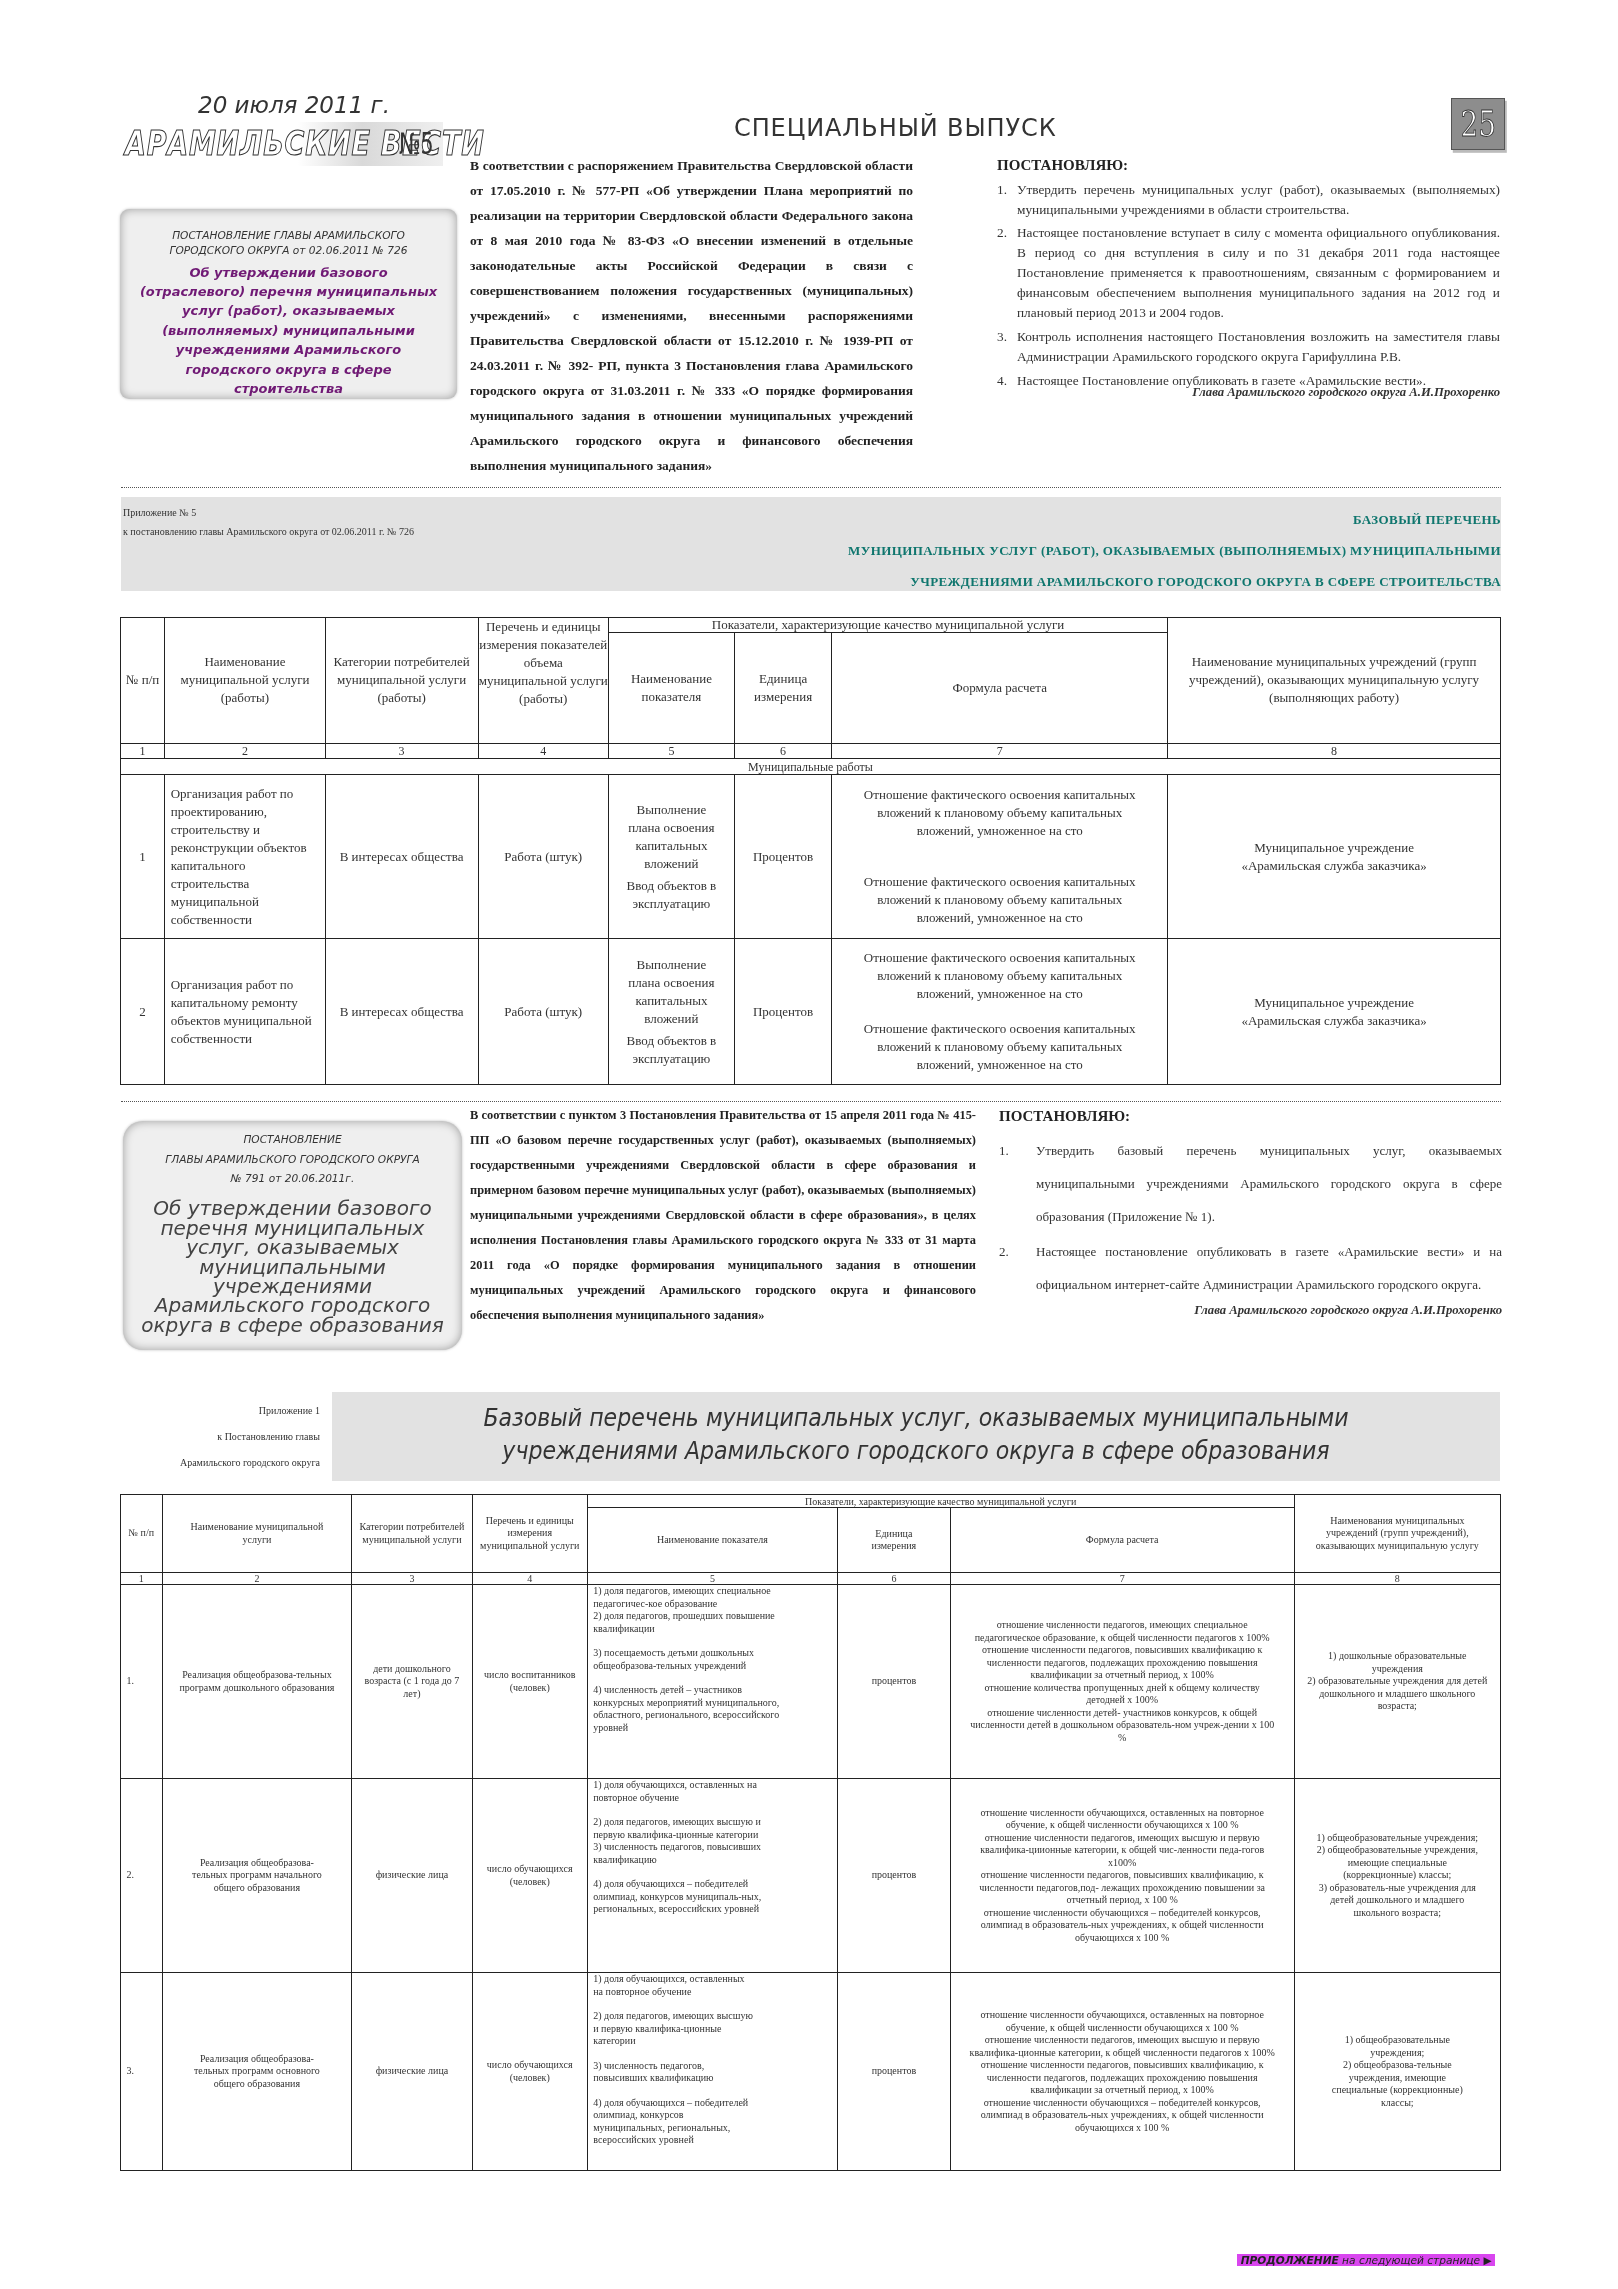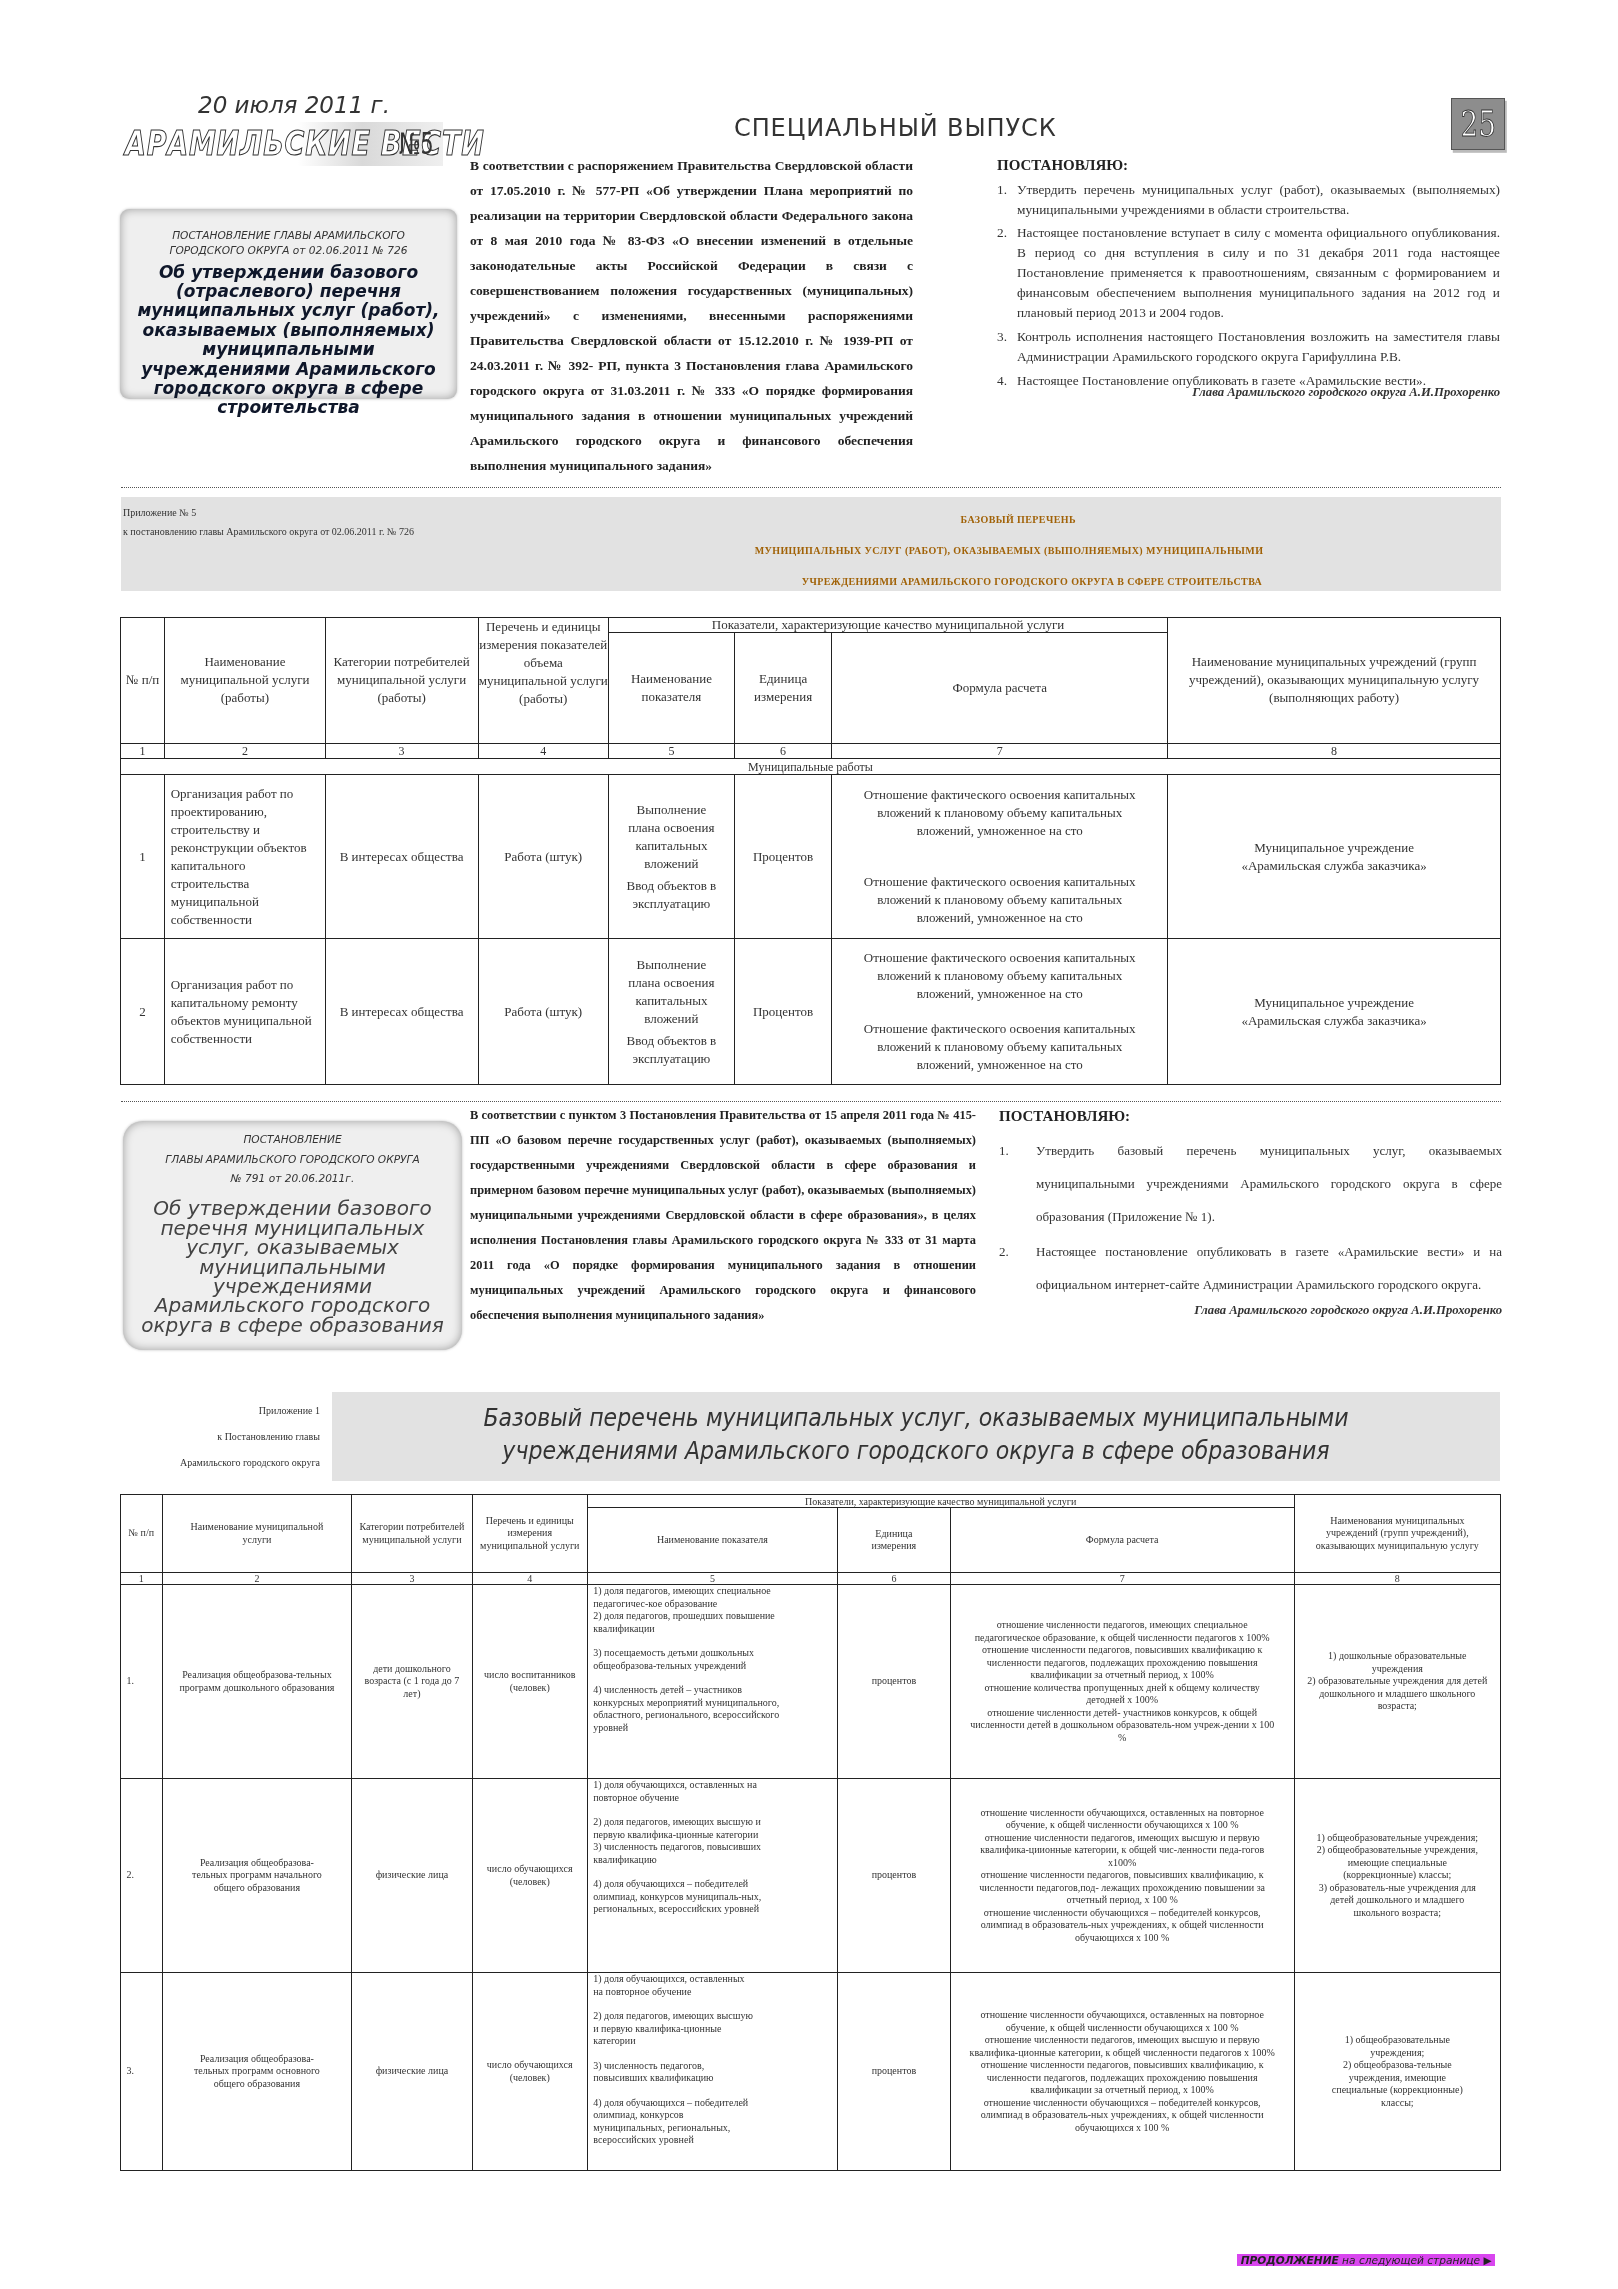--- a/index.html
+++ b/index.html
@@ -13,21 +13,21 @@
   .masthead-title { left: 125px; top: 124px; font-family: "DejaVu Sans", sans-serif; font-style: italic; font-size: 33px; letter-spacing: 0.9px; color: #fff; -webkit-text-stroke: 1.1px #333; font-weight: bold; transform: scaleX(0.82); transform-origin: left center; }
   .issue-no { left: 399px; top: 127px; font-family: "DejaVu Sans", sans-serif; font-size: 29.5px; color: #333; transform: scaleX(0.7); transform-origin: left center; }
   .special { left: 734px; top: 114px; font-family: "DejaVu Sans", sans-serif; font-size: 24px; letter-spacing: 0.9px; color: #333; }
   .pageno { left: 1451px; top: 98px; width: 54px; height: 52px; background: #8d8d8d; border: 1.8px solid #555; box-shadow: 1.8px 2.8px 0 #bbb; display: flex; align-items: center; justify-content: center; }
   .pageno span { font-family: "DejaVu Serif", serif; font-size: 35px; color: #fff; -webkit-text-stroke: 0.9px #333; transform: scaleX(0.8); }
 
   
   .titlebox { background: #efefef; border-radius: 9.2px; box-shadow: inset 0 0 9.2px rgba(0,0,0,0.35), 0 0 2.8px rgba(0,0,0,0.25); text-align: center; font-family: "DejaVu Sans", sans-serif; font-style: italic; color: #333; }
   .tb1 { left: 120px; top: 209px; width: 337px; height: 190px; padding-top: 18.5px; }
   .tb1 .head { font-size: 10.6px; line-height: 15.7px; }
-  .tb1 .sub { font-size: 17px; line-height: 19.4px; margin-top: 3.7px; font-weight: bold; color: #0f172a; }
+  .tb1 .sub { font-size: 13px; line-height: 19.4px; margin-top: 3.7px; font-weight: bold; color: #701a75; }
   .tb2 { left: 123px; top: 1121px; width: 339px; height: 229px; padding-top: 9.2px; border-radius: 20px; }
   .tb2 .head { font-size: 10.6px; line-height: 19.4px; }
   .tb2 .sub { font-size: 20px; line-height: 19.4px; margin-top: 11px; color: #444; }
 
   
   .intro { font-family: "Liberation Serif", serif; font-weight: bold; font-size: 13.5px; line-height: 25px; text-align: justify; color: #222; }
   .intro1 { left: 470px; top: 153px; width: 443px; }
   .intro2 { left: 470px; top: 1103px; width: 506px; font-size: 12.4px; line-height: 25px; }
   .resolve-head { font-weight: bold; font-size: 15px; color: #222; }
   .resolve1 { left: 997px; top: 157px; width: 503px; }
@@ -37,21 +37,21 @@
   .sign { font-style: italic; font-weight: bold; font-size: 12.7px; text-align: right; color: #333; }
   .resolve2 { left: 999px; top: 1108px; width: 503px; }
   .resolve2 ol { list-style: none; margin-top: 9.2px; }
   .resolve2 li { position: relative; padding-left: 37px; font-size: 13px; line-height: 33px; text-align: justify; margin-bottom: 1.8px; color: #333; }
 
   .dots { height: 0; border-top: 1.8px dotted #555; }
 
   
   .band1 { left: 121px; top: 497px; width: 1380px; height: 94px; background: #e2e2e2; }
   .band1-left { left: 123px; top: 504px; font-size: 10px; line-height: 18.5px; color: #333; }
-  .band1-title { left: 517px; top: 504px; width: 984px; text-align: center; font-weight: bold; font-size: 10px; line-height: 31px; letter-spacing: 0.4px; color: #a16207; }
+  .band1-title { left: 517px; top: 504px; width: 984px; text-align: right; font-weight: bold; font-size: 13px; line-height: 31px; letter-spacing: 0.4px; color: #0f766e; }
 
   
   table { border-collapse: collapse; table-layout: fixed; }
   td, th { border: 1.4px solid #222; font-weight: normal; vertical-align: middle; text-align: center; color: #333; }
   .t1 { left: 120px; top: 617px; width: 1381px; font-size: 13px; line-height: 18px; }
   .t1 .num-row td { height: 15.7px; line-height: 14px; font-size: 12px; }
   .t1 .left { text-align: left; padding-left: 5.5px; }
   .t1 .gap { height: 16.6px; display: block; }
 
   .band2 { left: 332px; top: 1392px; width: 1168px; height: 89px; background: #e2e2e2; }

